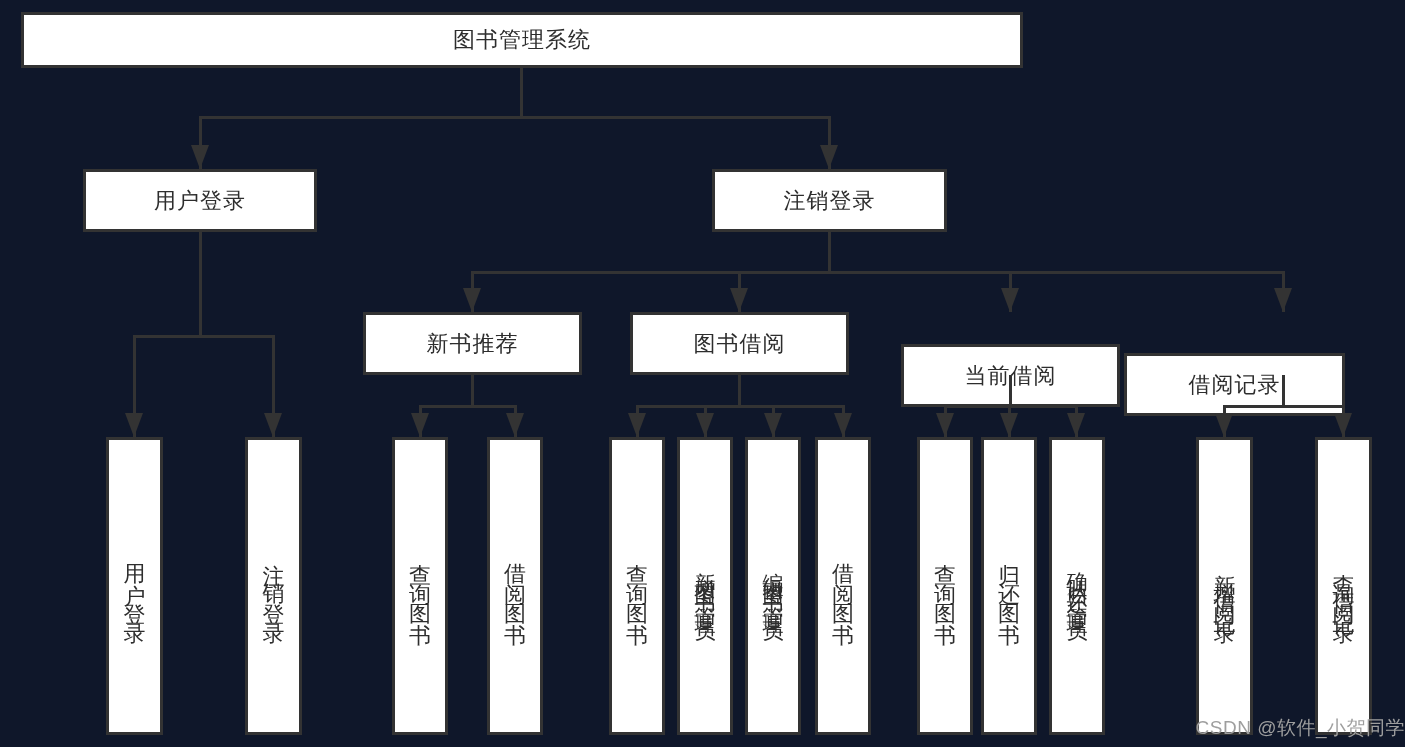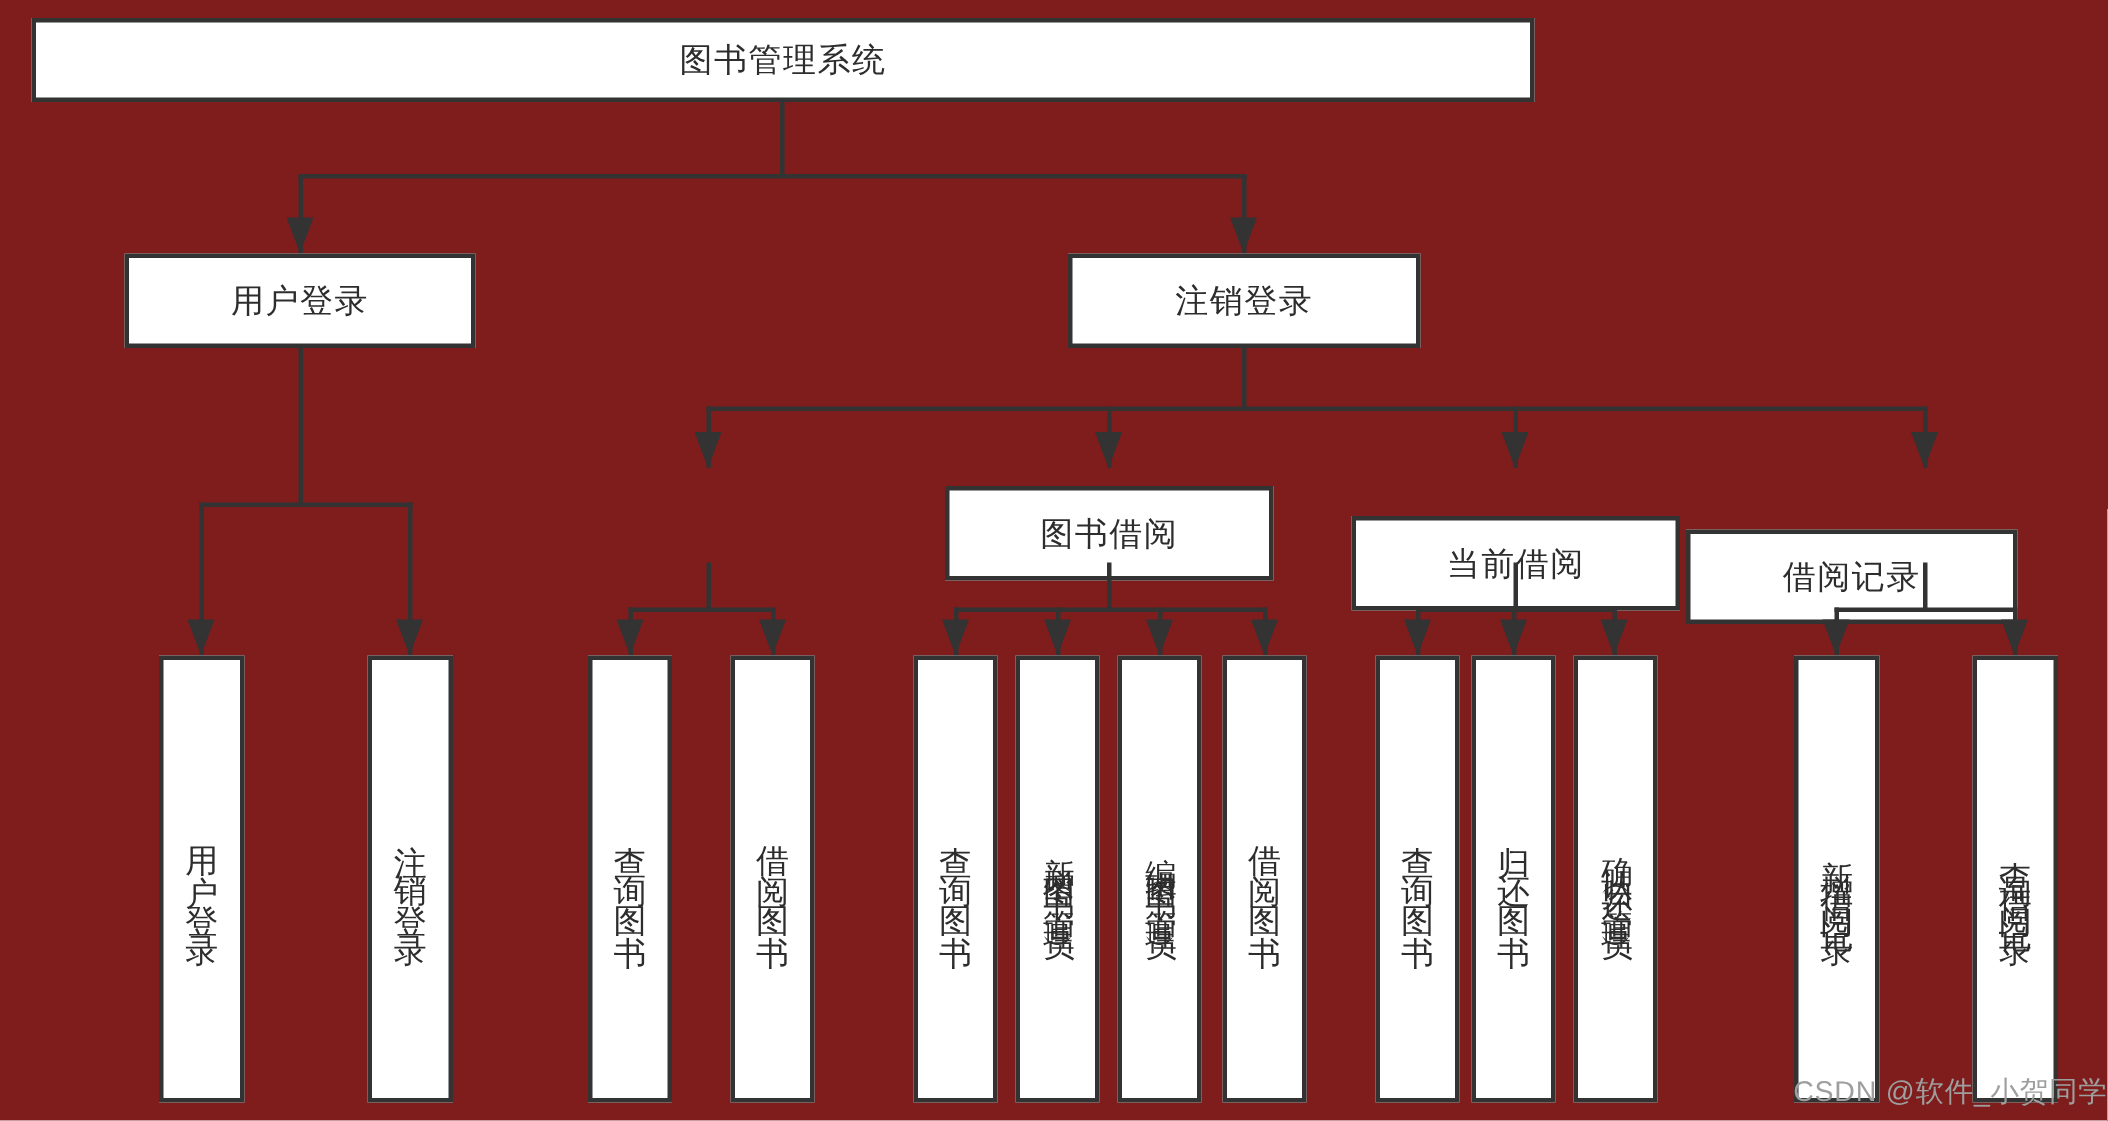--- a/index.html
+++ b/index.html
@@ -1,19 +1,19 @@
 <!DOCTYPE html>
 <html><head>
 <meta charset="utf-8">
 <style>
   html,body{margin:0;padding:0;background:#ffffff;}
   .canvas{
     position:relative;
     width:1405px;height:747px;
-    background:#7f1d1d;
+    background:#0f172a;
     font-family:"Liberation Sans","DejaVu Sans",sans-serif;
     color:#2d2d2d;
     overflow:hidden;
   }
   .node{
     position:absolute;
     border:3px solid #333333;
     background:#ffffff;
     box-sizing:border-box;
     display:flex;align-items:center;justify-content:center;
@@ -81,21 +81,24 @@
   <div class="hline" style="left:471px;top:271px;width:814px;"></div>
   <div class="vline" style="left:471px;top:271px;height:41px;"></div>
   <div class="arrow" style="left:463px;top:288px;"></div>
   <div class="vline" style="left:738px;top:271px;height:41px;"></div>
   <div class="arrow" style="left:730px;top:288px;"></div>
   <div class="vline" style="left:1009px;top:271px;height:41px;"></div>
   <div class="arrow" style="left:1001px;top:288px;"></div>
   <div class="vline" style="left:1282px;top:271px;height:41px;"></div>
   <div class="arrow" style="left:1274px;top:288px;"></div>
 
-  <div class="node" style="left:630px;top:324px;width:219px;height:63px;">
+  <div class="node" style="left:363px;top:312px;width:219px;height:63px;">
+    <span>新书推荐</span>
+  </div>
+  <div class="node" style="left:630px;top:312px;width:219px;height:63px;">
     <span>图书借阅</span>
   </div>
   <div class="node" style="left:901px;top:312px;width:219px;height:63px;margin-top:32px;">
     <span>当前借阅</span>
   </div>
   <div class="node" style="left:1124px;top:312px;width:221px;height:63px;margin-top:41px;">
     <span>借阅记录</span>
   </div>
 
   <div class="vline" style="left:471px;top:375px;height:33px;"></div>

